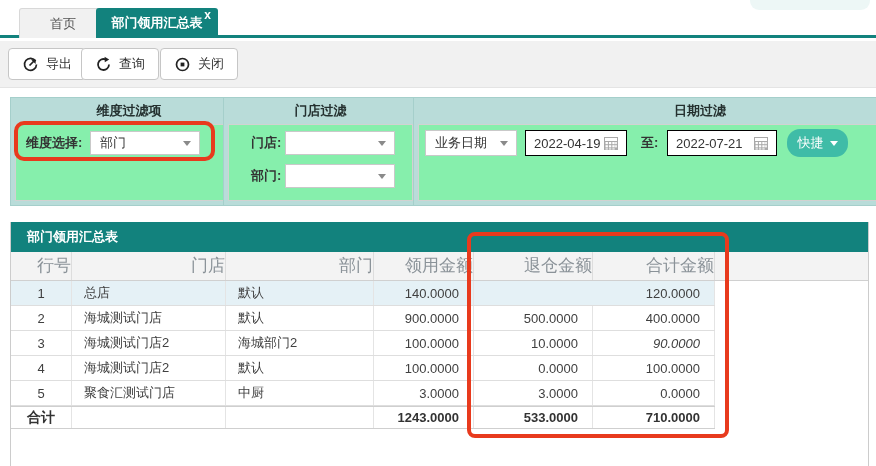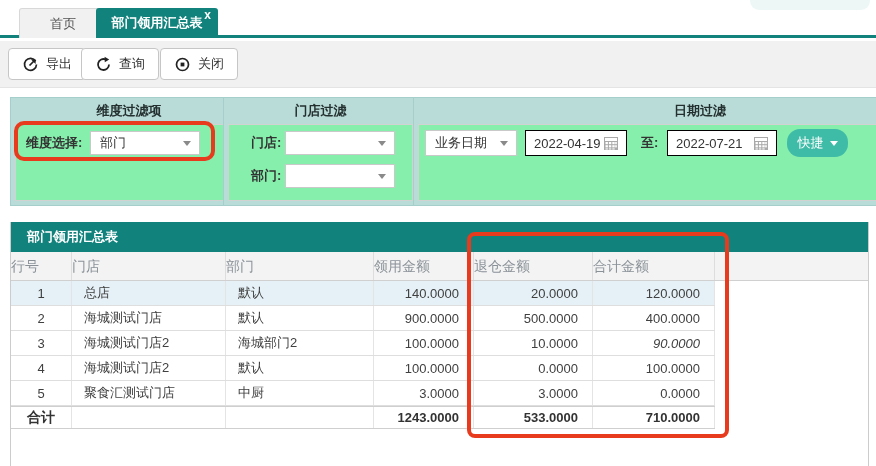--- a/index.html
+++ b/index.html
@@ -35,21 +35,21 @@
             display:flex; align-items:center; padding:0 8px; justify-content:space-between; }
   .quick-btn { position:absolute; height:28px; background:#3fbca7; border-radius:13px; color:#fff; font-size:13px;
                display:flex; align-items:center; justify-content:center; gap:6px; }
   .quick-btn .caret { position:static; border-top-color:#fff; }
 
   
   .grid { position:absolute; left:10px; top:222px; width:859px; height:244px; background:#fff;
           border-left:1px solid #ccc; border-right:1px solid #ccc; }
   .grid-title { height:30px; line-height:30px; background:#12827d; color:#fff; font-weight:bold; font-size:13px; padding-left:16px; }
   .grid-header { position:absolute; top:30px; left:0; width:857px; height:29px; background:#f3f3f3; border-bottom:1px solid #d0d0d0; }
-  .hcell { position:absolute; top:0; height:28px; line-height:28px; text-align:left; font-size:14px; color:#8a9298;
+  .hcell { position:absolute; top:0; height:28px; line-height:28px; text-align:right; font-size:17px; color:#8a9298;
            border-right:1px solid #dddddd; }
   .hcell.filler { border-right:none; }
   .grow { position:absolute; left:0; width:704px; border-bottom:1px solid #dedede; background:#fff; }
   .grow.selected { background:#e5f1f6; }
   .gcell { position:absolute; top:0; height:100%; font-size:13px; color:#404040; border-right:1px solid #e4e4e4;
            display:flex; align-items:center; }
   .c-center { justify-content:center; }
   .c-left   { justify-content:flex-start; padding:0 12px; }
   .c-right  { justify-content:flex-end; padding:0 14px; }
   .grow.total { border-top:1px solid #cfcfcf; border-bottom:1px solid #cfcfcf; font-weight:bold; }
@@ -192,21 +192,20 @@
       <div class="hcell" style="left: 463px; width: 119px;">退仓金额</div>
       <div class="hcell" style="left: 582px; width: 122px;">合计金额</div>
       <div class="hcell filler" style="left: 704px; width: 153px;"></div>
     </div>
   <div id="grid-rows">
       <div class="grow selected" style="top: 59px; height: 25px;">
         <div class="gcell c-center" style="left: 0px; width: 61px;">1</div>
         <div class="gcell c-left" style="left: 61px; width: 154px;">总店</div>
         <div class="gcell c-left" style="left: 215px; width: 148px;">默认</div>
         <div class="gcell c-right" style="left: 363px; width: 100px;">140.0000</div>
-        <div class="gcell c-right" style="left: 463px; width: 119px;">20.0000</div>
         <div class="gcell c-right" style="left: 582px; width: 122px;">120.0000</div>
       </div>
       <div class="grow " style="top: 84px; height: 25px;">
         <div class="gcell c-center" style="left: 0px; width: 61px;">2</div>
         <div class="gcell c-left" style="left: 61px; width: 154px;">海城测试门店</div>
         <div class="gcell c-left" style="left: 215px; width: 148px;">默认</div>
         <div class="gcell c-right" style="left: 363px; width: 100px;">900.0000</div>
         <div class="gcell c-right" style="left: 463px; width: 119px;">500.0000</div>
         <div class="gcell c-right" style="left: 582px; width: 122px;">400.0000</div>
       </div>

